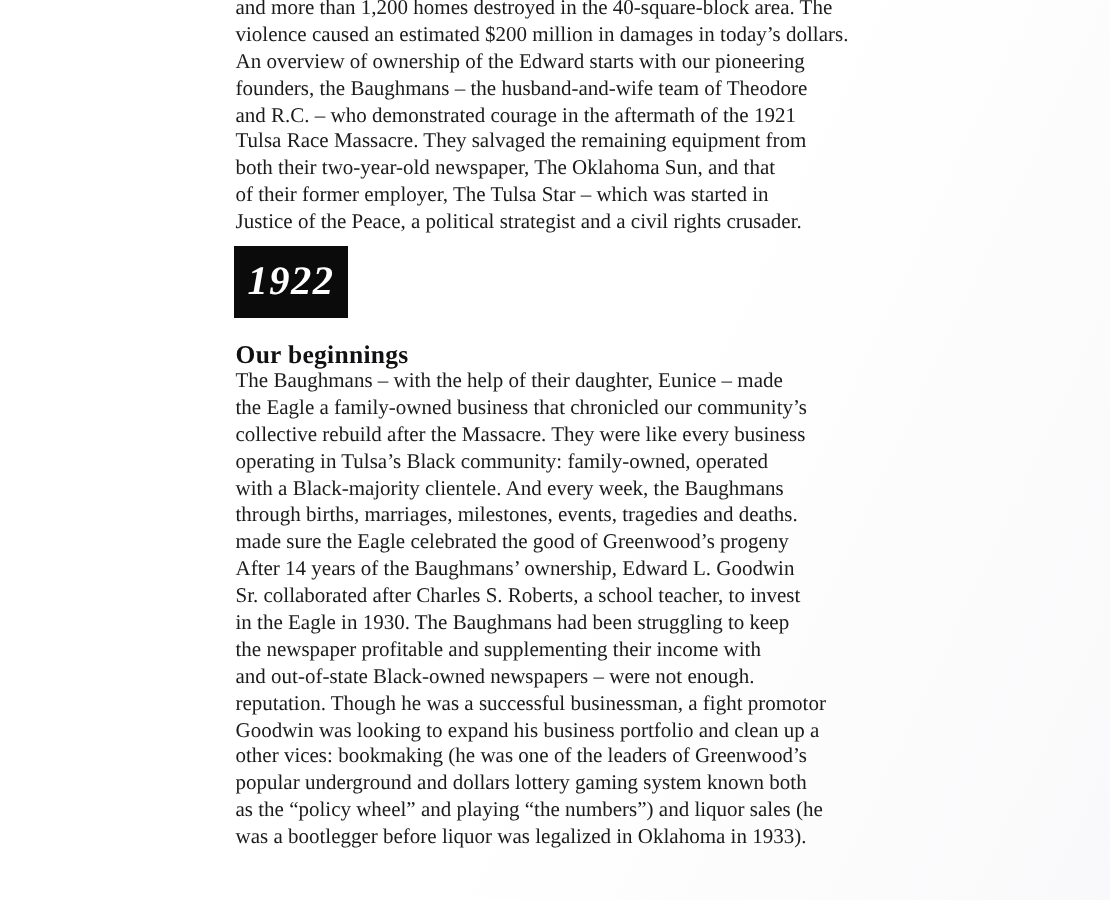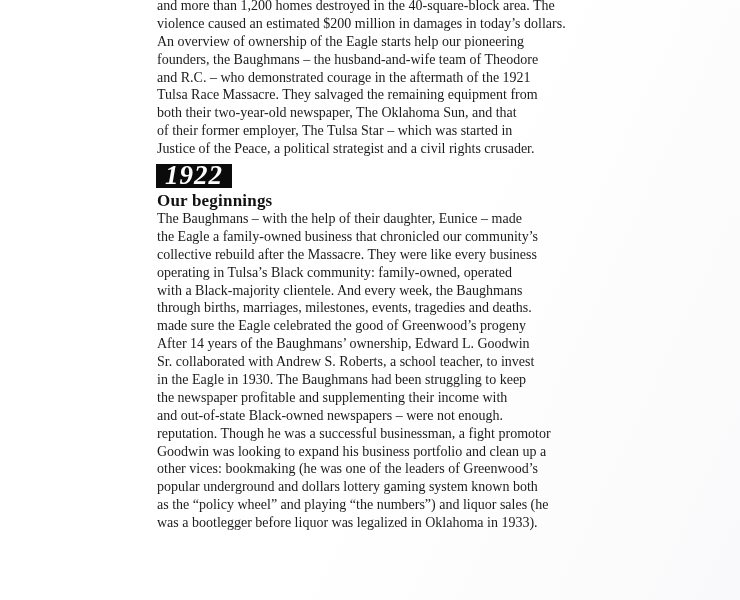--- a/index.html
+++ b/index.html
@@ -24,53 +24,53 @@
     color: #1b1b1d;
     text-align: justify;
     text-align-last: justify;
     white-space: nowrap; 
   }
   .pline::after { content: ""; display: inline-block; width: 100%; }
   
   .year-badge {
     margin: 6px 0 0 -1px;
     width: 76px;
-    height: 24px;
+    height: 48px;
     background: #0b0b0b;
     display: flex;
     align-items: center;
     justify-content: center;
   }
   .year-badge span {
     font-family: "Liberation Serif", "DejaVu Serif", serif;
     font-style: italic;
     font-weight: 700;
     font-size: 27px;
     letter-spacing: 1px;
     color: #ffffff;
     transform: translateY(-1px);
   }
   .section-heading {
-    margin-top: 4px;
+    margin-top: 16px;
     font-family: "Liberation Serif", "DejaVu Serif", serif;
     font-weight: 700;
     font-size: 17px;
     line-height: 18px;
     color: #111113;
     letter-spacing: 0.2px;
   }
 </style>
 </head>
 <body>
 
 <div class="article-column">
 
   <div class="pline">and more than 1,200 homes destroyed in the 40-square-block area. The</div>
   <div class="pline">violence caused an estimated $200 million in damages in today’s dollars.</div>
-  <div class="pline">An overview of ownership of the Eagle starts help our pioneering</div>
+  <div class="pline">An overview of ownership of the Edward starts with our pioneering</div>
   <div class="pline">founders, the Baughmans – the husband-and-wife team of Theodore</div>
   <div class="pline">and R.C. – who demonstrated courage in the aftermath of the 1921</div>
   <div class="pline">Tulsa Race Massacre. They salvaged the remaining equipment from</div>
   <div class="pline">both their two-year-old newspaper, The Oklahoma Sun, and that</div>
   <div class="pline">of their former employer, The Tulsa Star – which was started in</div>
   <div class="pline">Justice of the Peace, a political strategist and a civil rights crusader.</div>
 
   <div class="year-badge">
     <span>1922</span>
   </div>
@@ -78,21 +78,21 @@
   <div class="section-heading">Our beginnings</div>
 
   <div class="pline">The Baughmans – with the help of their daughter, Eunice – made</div>
   <div class="pline">the Eagle a family-owned business that chronicled our community’s</div>
   <div class="pline">collective rebuild after the Massacre. They were like every business</div>
   <div class="pline">operating in Tulsa’s Black community: family-owned, operated</div>
   <div class="pline">with a Black-majority clientele. And every week, the Baughmans</div>
   <div class="pline">through births, marriages, milestones, events, tragedies and deaths.</div>
   <div class="pline">made sure the Eagle celebrated the good of Greenwood’s progeny</div>
   <div class="pline">After 14 years of the Baughmans’ ownership, Edward L. Goodwin</div>
-  <div class="pline">Sr. collaborated with Andrew S. Roberts, a school teacher, to invest</div>
+  <div class="pline">Sr. collaborated after Charles S. Roberts, a school teacher, to invest</div>
   <div class="pline">in the Eagle in 1930. The Baughmans had been struggling to keep</div>
   <div class="pline">the newspaper profitable and supplementing their income with</div>
   <div class="pline">and out-of-state Black-owned newspapers – were not enough.</div>
   <div class="pline">reputation. Though he was a successful businessman, a fight promotor</div>
   <div class="pline">Goodwin was looking to expand his business portfolio and clean up a</div>
   <div class="pline">other vices: bookmaking (he was one of the leaders of Greenwood’s</div>
   <div class="pline">popular underground and dollars lottery gaming system known both</div>
   <div class="pline">as the “policy wheel” and playing “the numbers”) and liquor sales (he</div>
   <div class="pline">was a bootlegger before liquor was legalized in Oklahoma in 1933).</div>
 

